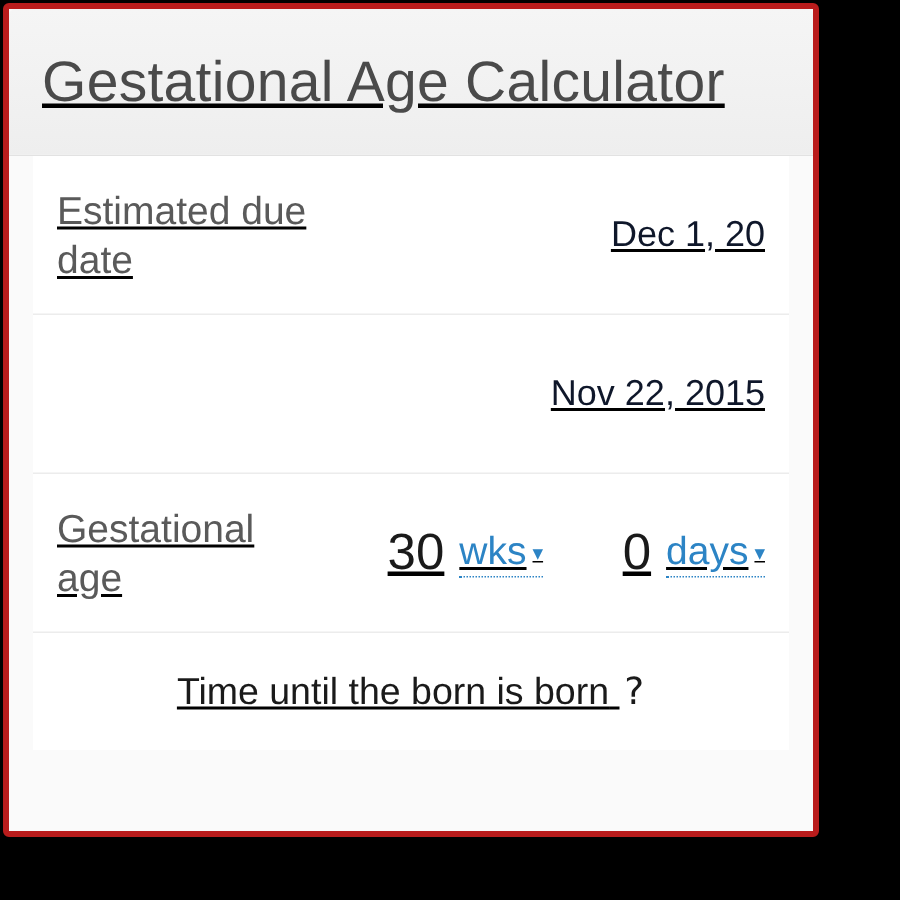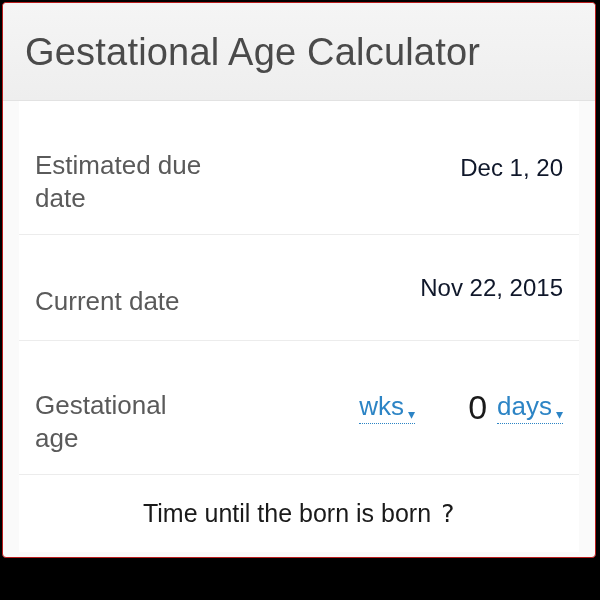--- a/index.html
+++ b/index.html
@@ -5,25 +5,26 @@
     * { box-sizing: border-box; margin: 0; padding: 0; }
     body {
       font-family: Arial, Helvetica, sans-serif;
       background: #000;
       width: 600px;
       height: 600px;
       overflow: hidden;
     }
     .card {
       background: #fafafa;
-      width: 594px;
+      width: 544px;
       height: 556px;
       margin: 2px;
-      border: 1px solid #b91c1c;
+      border: 4px solid #b91c1c;
       border-radius: 4px;
+      text-decoration: underline;
     }
     .header {
       background: linear-gradient(#f5f5f5, #eeeeee);
       padding: 28px 22px 26px 22px;
       border-bottom: 1px solid #e2e2e2;
       border-radius: 4px 4px 0 0;
     }
     .header h1 {
       font-size: 38px;
       font-weight: normal;
@@ -40,21 +41,20 @@
       border-bottom: 1px solid #ececec;
       padding: 20px 16px 20px 16px;
       min-height: 106px;
     }
     .row:last-child { border-bottom: 1px solid #ececec; }
     .label {
       flex: 0 0 180px;
       font-size: 26px;
       color: #5a5a5a;
       line-height: 1.25;
-      margin-top: 28px;
     }
     .value-right {
       flex: 1;
       text-align: right;
       font-size: 24px;
       color: #0f172a;
     }
     .age-group {
       flex: 1;
       display: flex;
@@ -68,21 +68,21 @@
       padding-right: 4px;
       min-width: 52px;
       text-align: right;
     }
     .unit {
       font-size: 26px;
       color: #2c84c5;
       border-bottom: 1px dotted #2c84c5;
       padding-bottom: 1px;
       display: inline-flex;
-      align-items: flex-end;
+      align-items: center;
       gap: 4px;
       margin-right: 18px;
       cursor: pointer;
     }
     .unit:last-child { margin-right: 0; }
     .caret {
       font-size: 14px;
       color: #2c84c5;
     }
     .footer-row {
@@ -107,27 +107,27 @@
   </div>
 
   <div class="rows">
 
     <div class="row">
       <div class="label">Estimated due date</div>
       <div class="value-right">Dec 1, 20</div>
     </div>
 
     <div class="row">
-      <div class="label">Current date</div>
       <div class="value-right">Nov 22, 2015</div>
     </div>
 
     <div class="row">
       <div class="label">Gestational age</div>
       <div class="age-group">
+        <span class="num">30</span>
         <span class="unit">
           <span>wks</span>
           <span class="caret">▾</span>
         </span>
         <span class="num">0</span>
         <span class="unit">
           <span>days</span>
           <span class="caret">▾</span>
         </span>
       </div>

